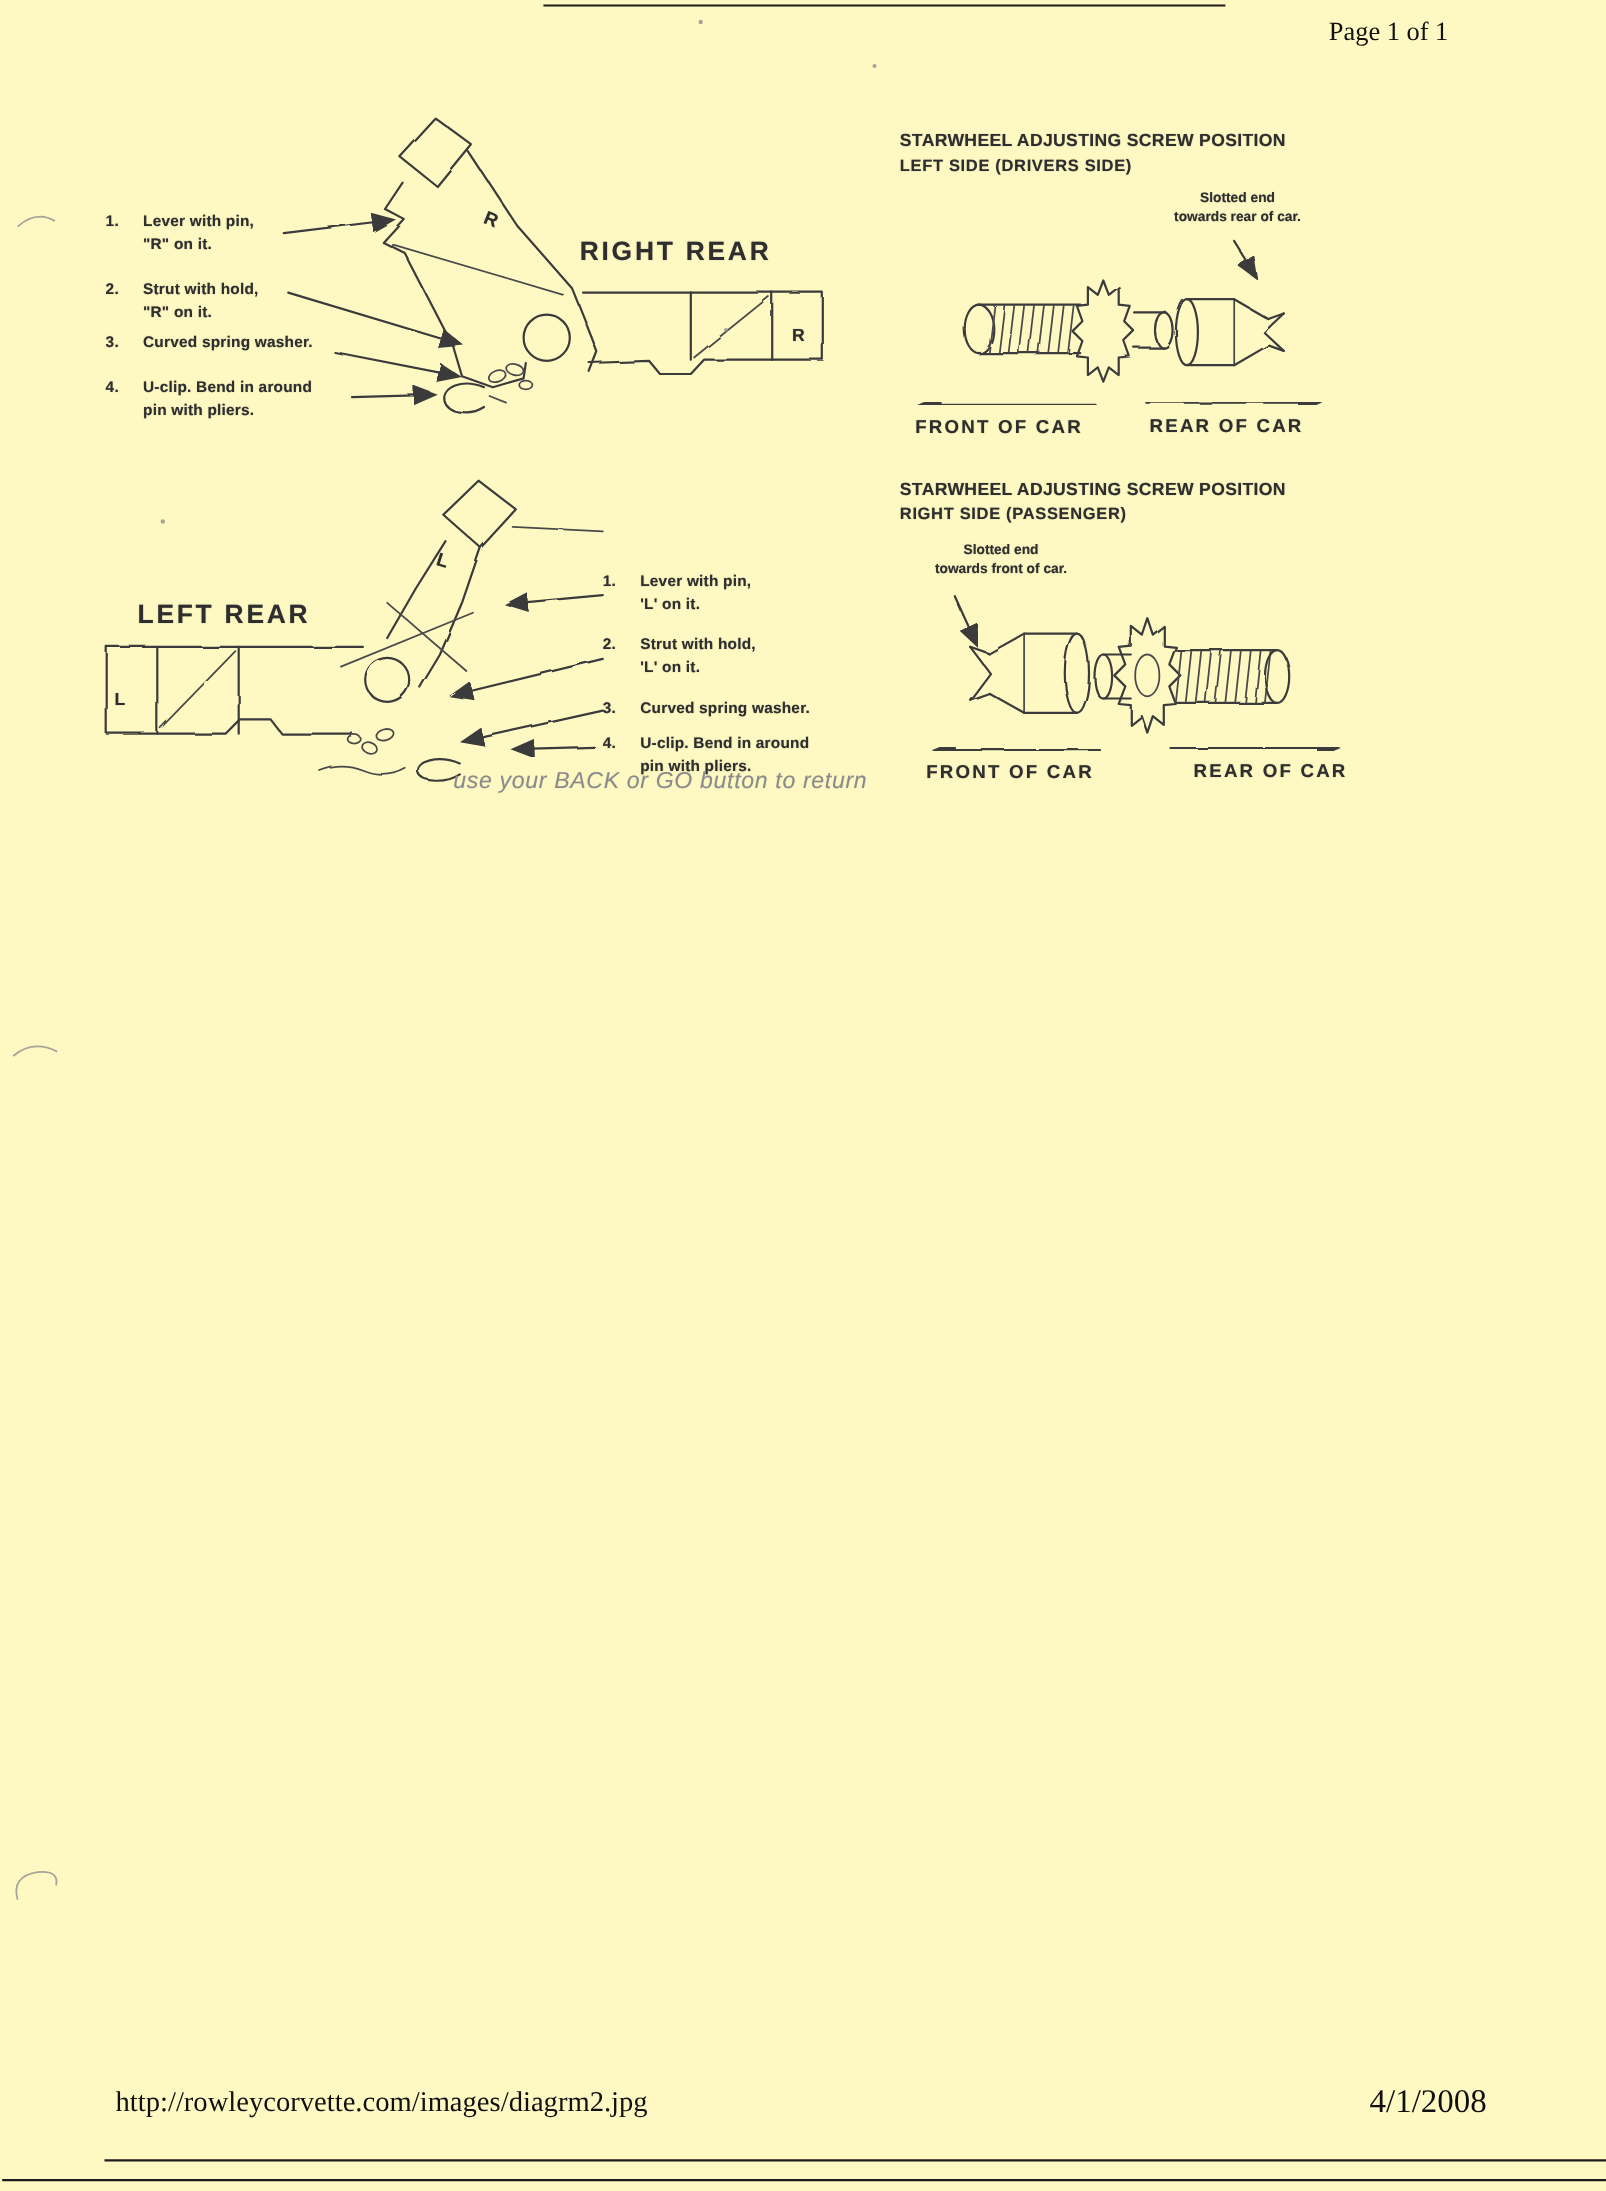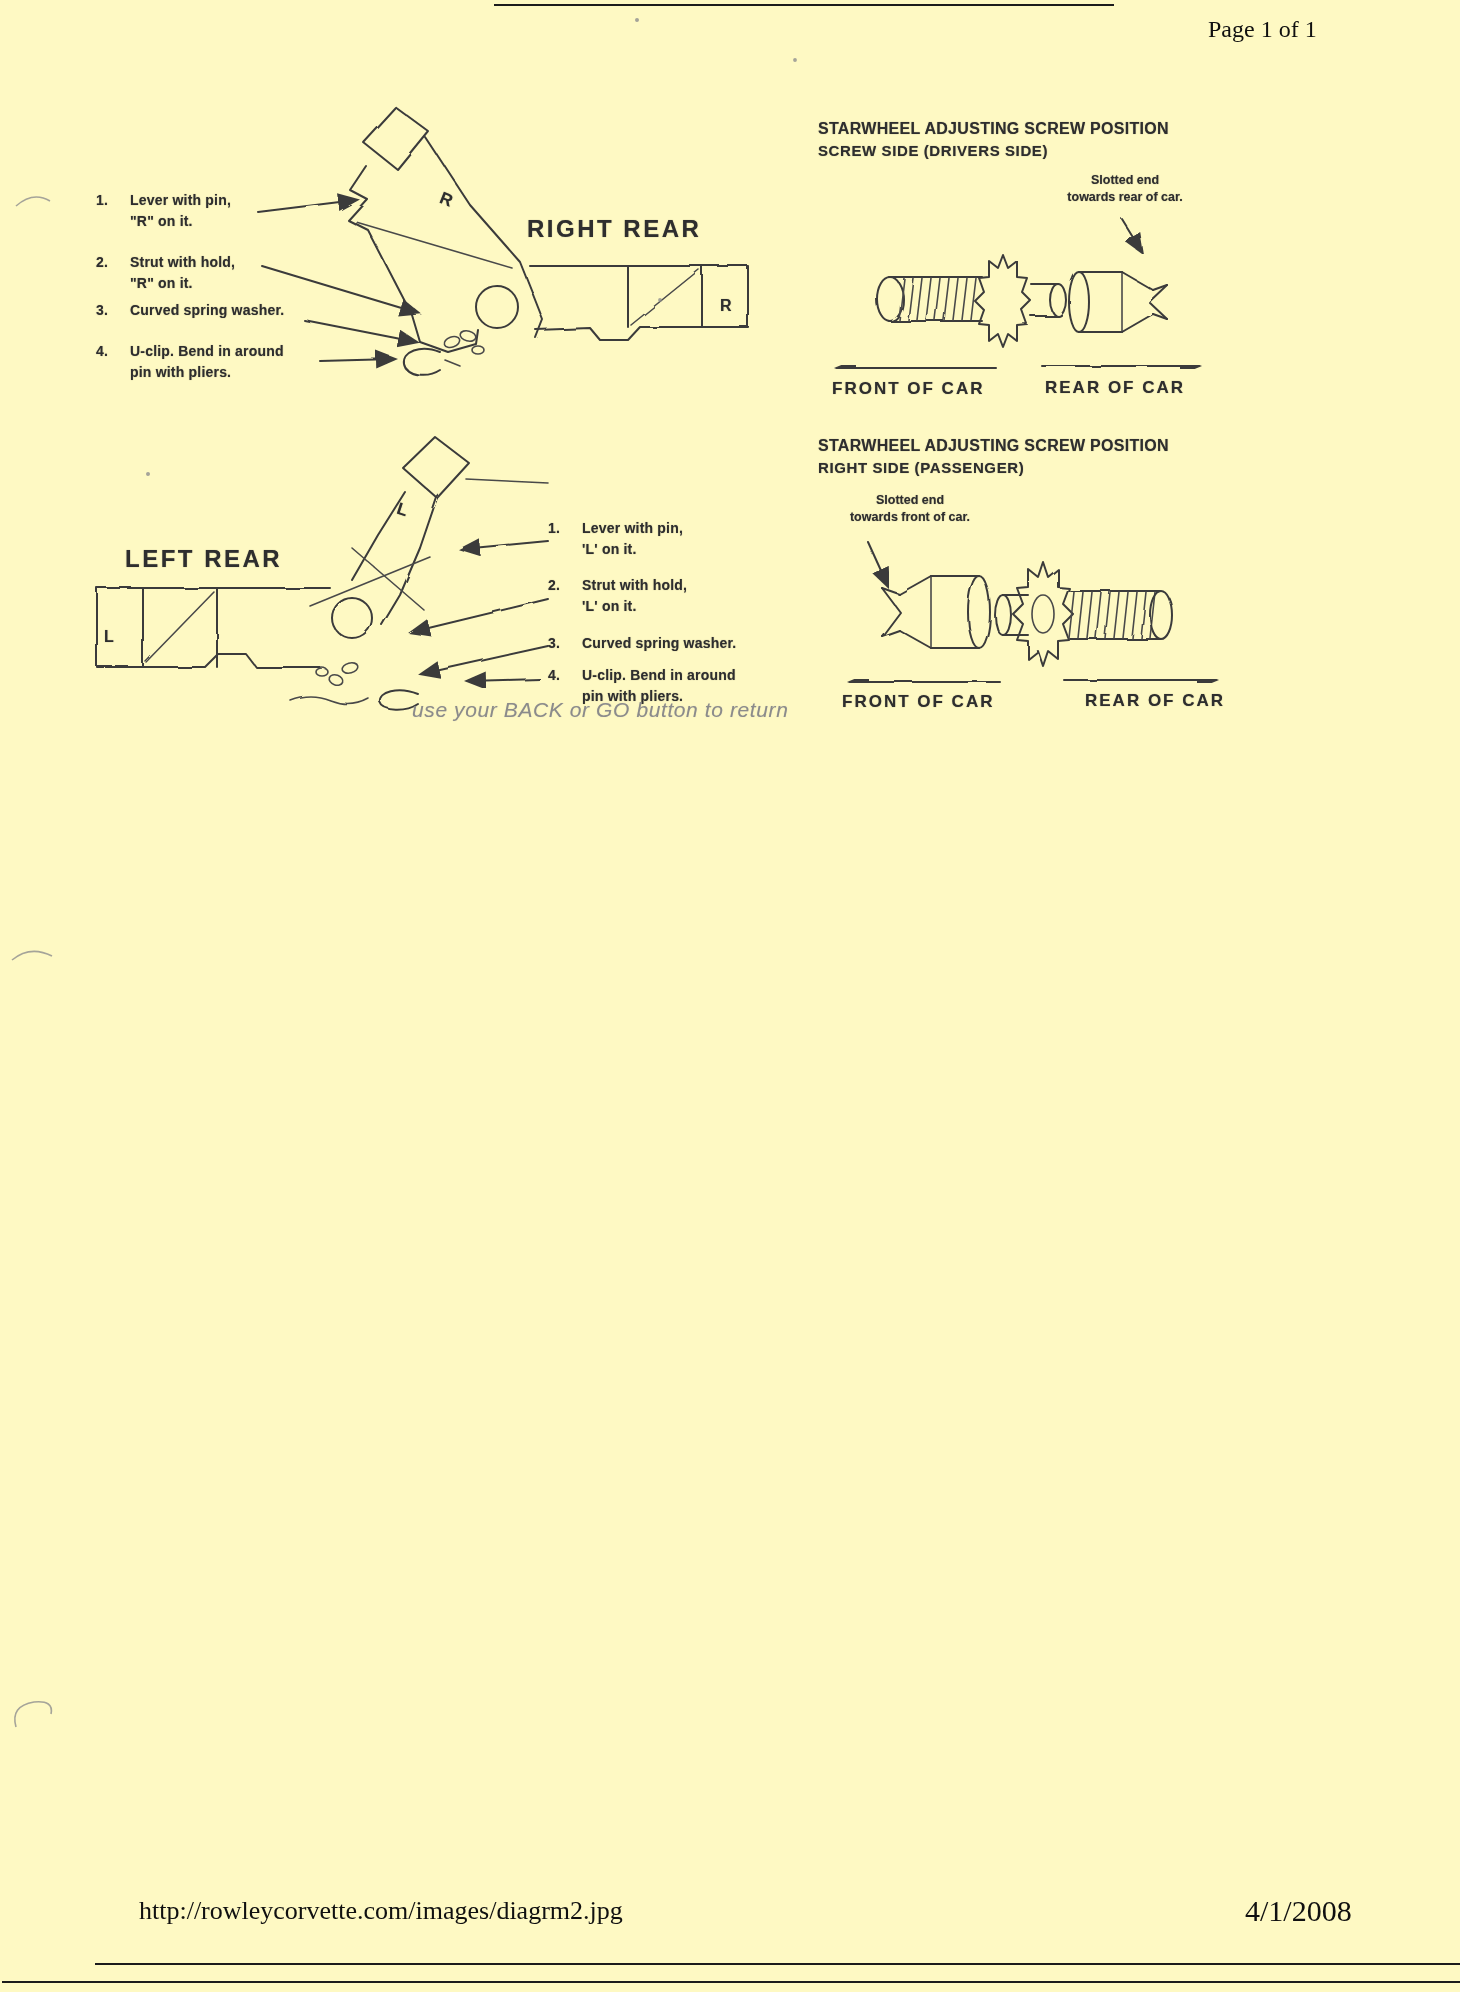--- a/index.html
+++ b/index.html
@@ -210,21 +210,21 @@
   <div class="abs scan callout" style="left:548px;top:665px;">
     <span class="num">4.</span><span>U-clip.  Bend in around</span>
     <span class="l2">pin with pliers.</span>
   </div>
 
   <div class="abs scan part-letter" style="left:397px;top:500px;transform:rotate(18deg);">L</div>
   <div class="abs scan part-letter" style="left:104px;top:628px;font-size:16px;">L</div>
 
   <div class="abs scan sw-title" style="left:818px;top:118px;">
     <span>STARWHEEL ADJUSTING SCREW POSITION</span><br>
-    <span class="t2">SCREW SIDE (DRIVERS SIDE)</span>
+    <span class="t2">LEFT SIDE (DRIVERS SIDE)</span>
   </div>
   <div class="abs scan sw-note" style="left:1035px;top:172px;">
     <span>Slotted end</span><br>
     <span>towards rear of car.</span>
   </div>
   <div class="abs scan dir" style="left:832px;top:379px;">FRONT OF CAR</div>
   <div class="abs scan dir" style="left:1045px;top:378px;">REAR OF CAR</div>
 
   <div class="abs scan sw-title" style="left:818px;top:435px;">
     <span>STARWHEEL ADJUSTING SCREW POSITION</span><br>
@@ -232,16 +232,16 @@
   </div>
   <div class="abs scan sw-note" style="left:820px;top:492px;">
     <span>Slotted end</span><br>
     <span>towards front of car.</span>
   </div>
   <div class="abs scan dir" style="left:842px;top:692px;">FRONT OF CAR</div>
   <div class="abs scan dir" style="left:1085px;top:691px;">REAR OF CAR</div>
 
   <div class="abs ghost" style="left:412px;top:698px;">use your BACK or GO button to return</div>
 
-  <div class="abs serif" style="left:105px;top:1896px;font-size:26px;margin-left:34px;">http://rowleycorvette.com/images/diagrm2.jpg</div>
+  <div class="abs serif" style="left:105px;top:1896px;font-size:26px;">http://rowleycorvette.com/images/diagrm2.jpg</div>
   <div class="abs serif" style="left:1245px;top:1894px;font-size:30px;">4/1/2008</div>
 
 </div>
 
 </body></html>

